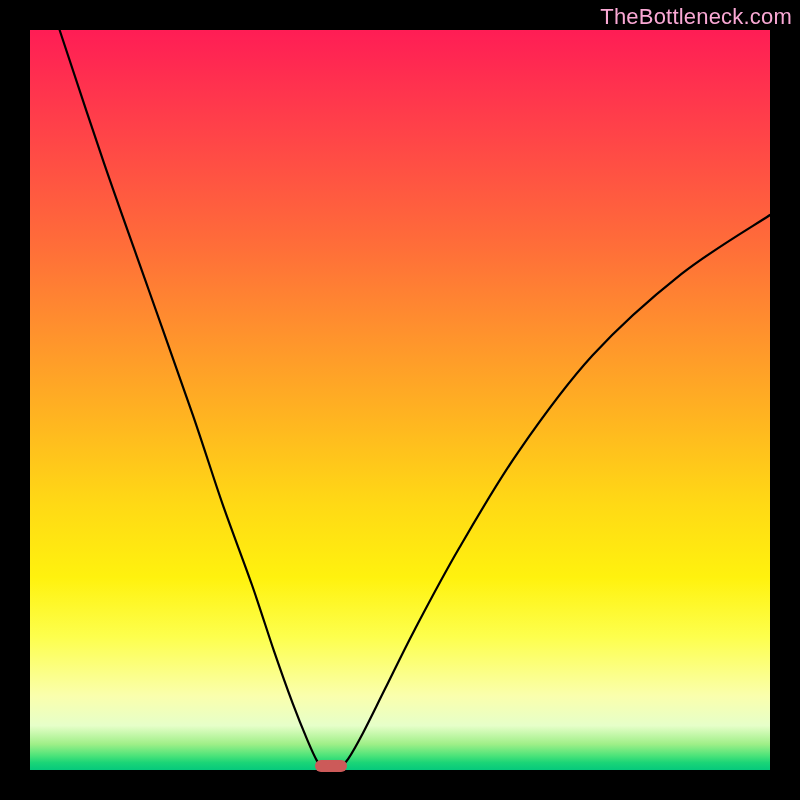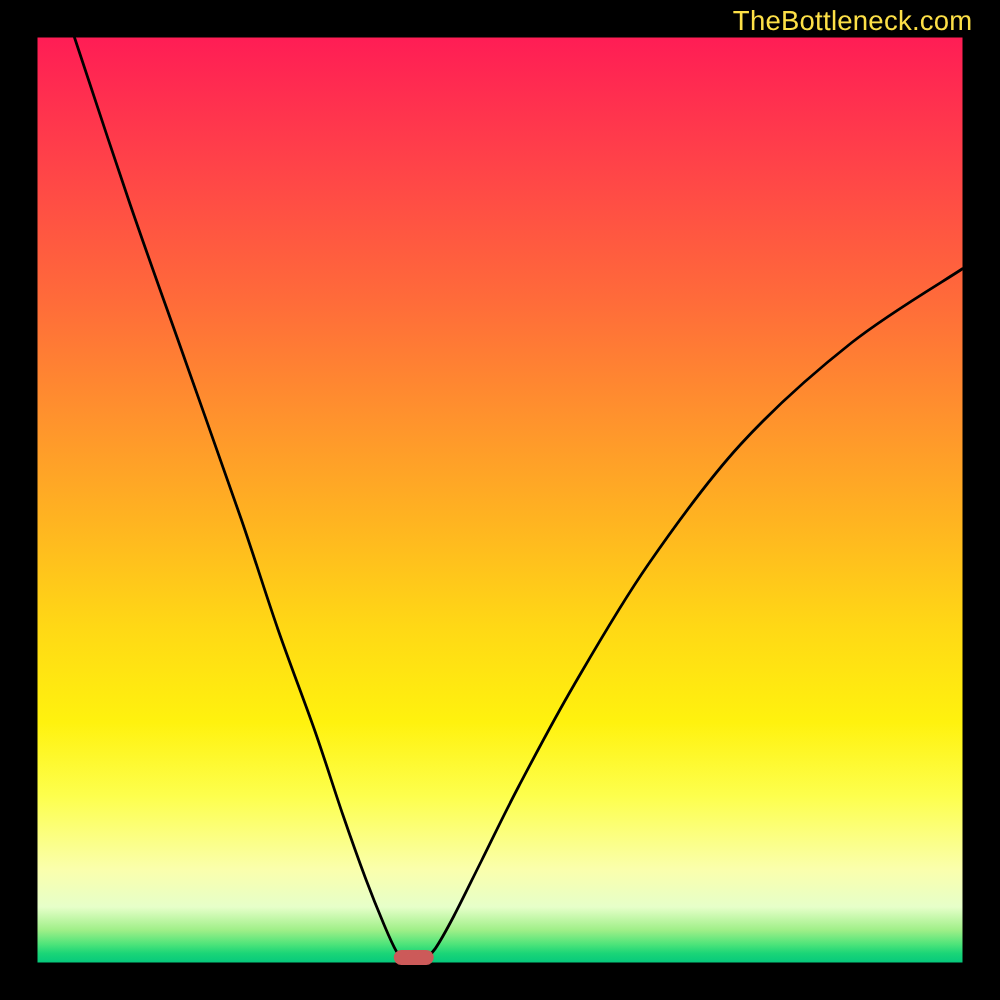--- a/index.html
+++ b/index.html
@@ -38,22 +38,22 @@
       #e6ffc9 94%,
       #9fef88 96.5%,
       #4fe47a 98%,
       #1bd577 99%,
       #06c97c 100%
     );
   }
   .watermark {
     position: absolute;
     top: 4px;
-    right: 22px;
-    color: #fde047;
+    right: 8px;
+    color: #f9a8d4;
     font-size: 22px;
     font-weight: 500;
     letter-spacing: 0.2px;
     user-select: none;
   }
   svg.curve {
     position: absolute;
     left: 0;
     top: 0;
     width: 740px;

